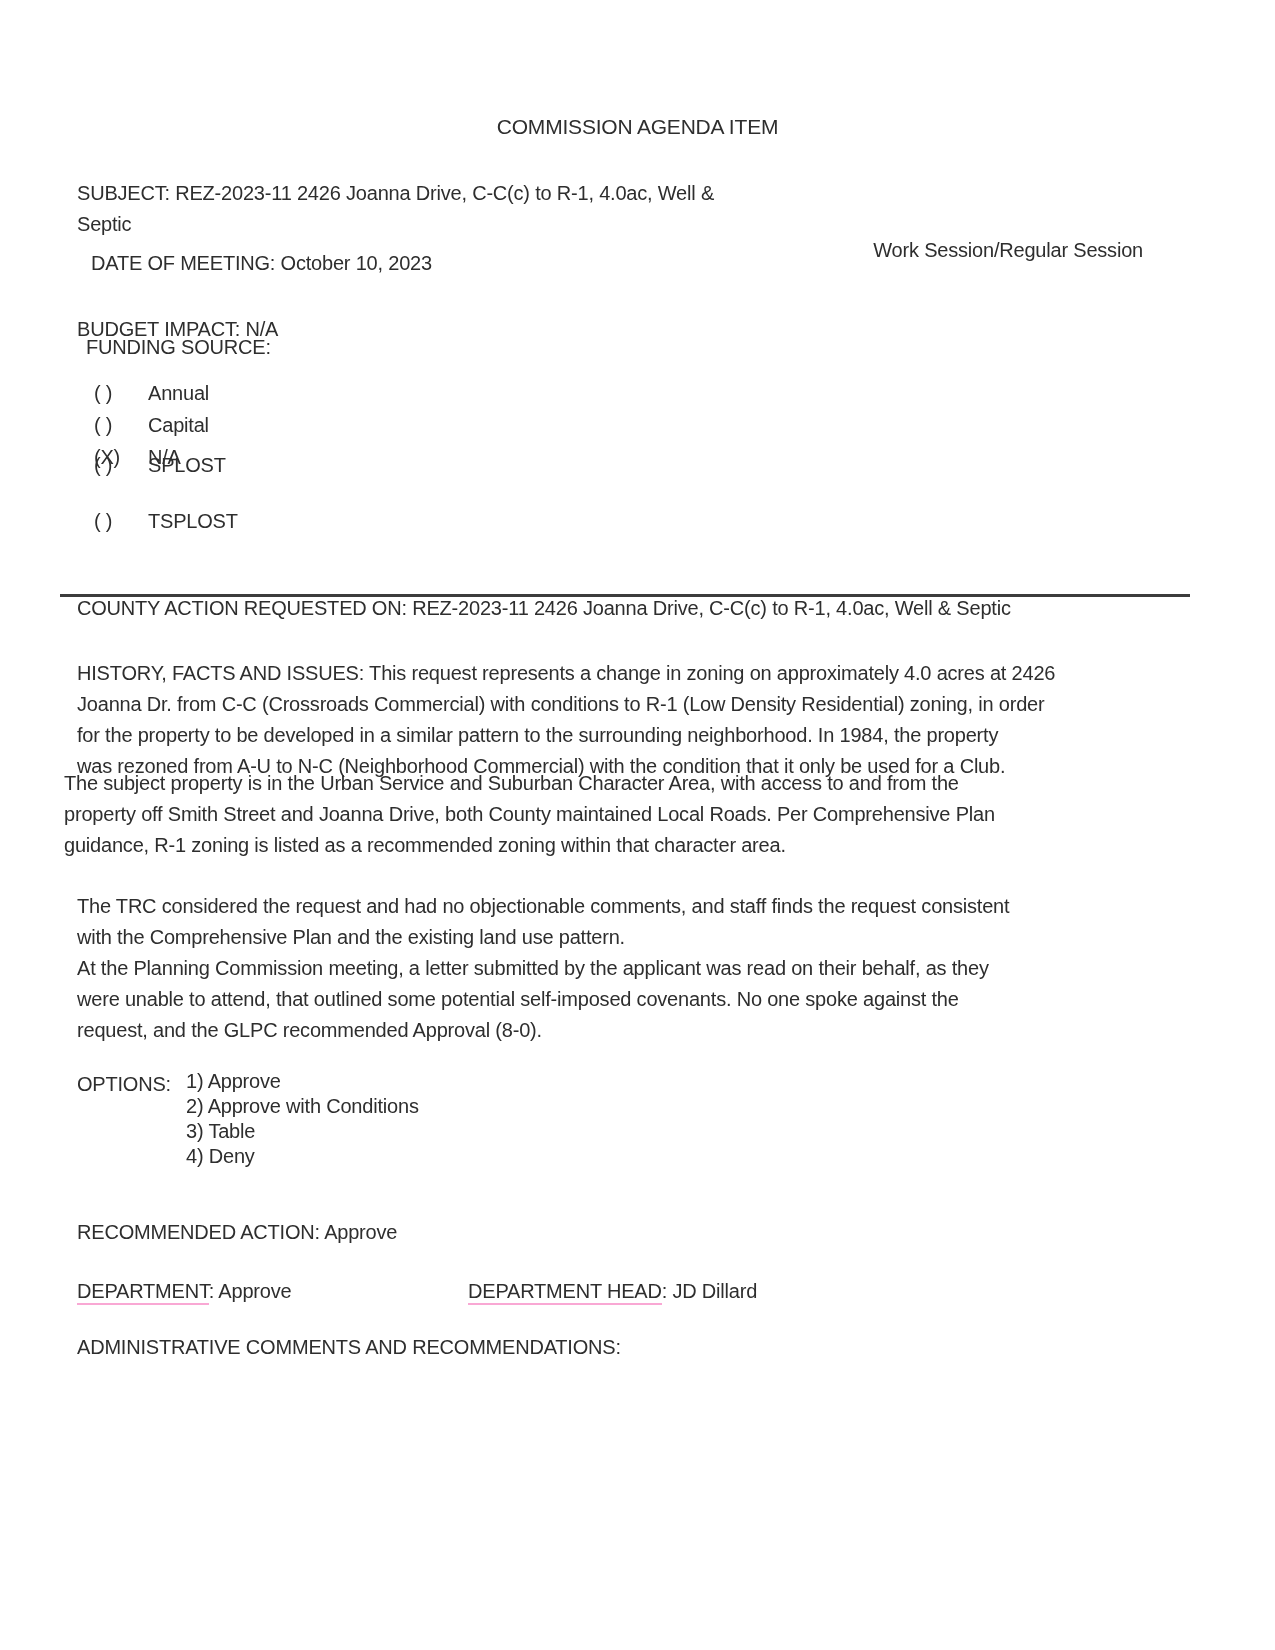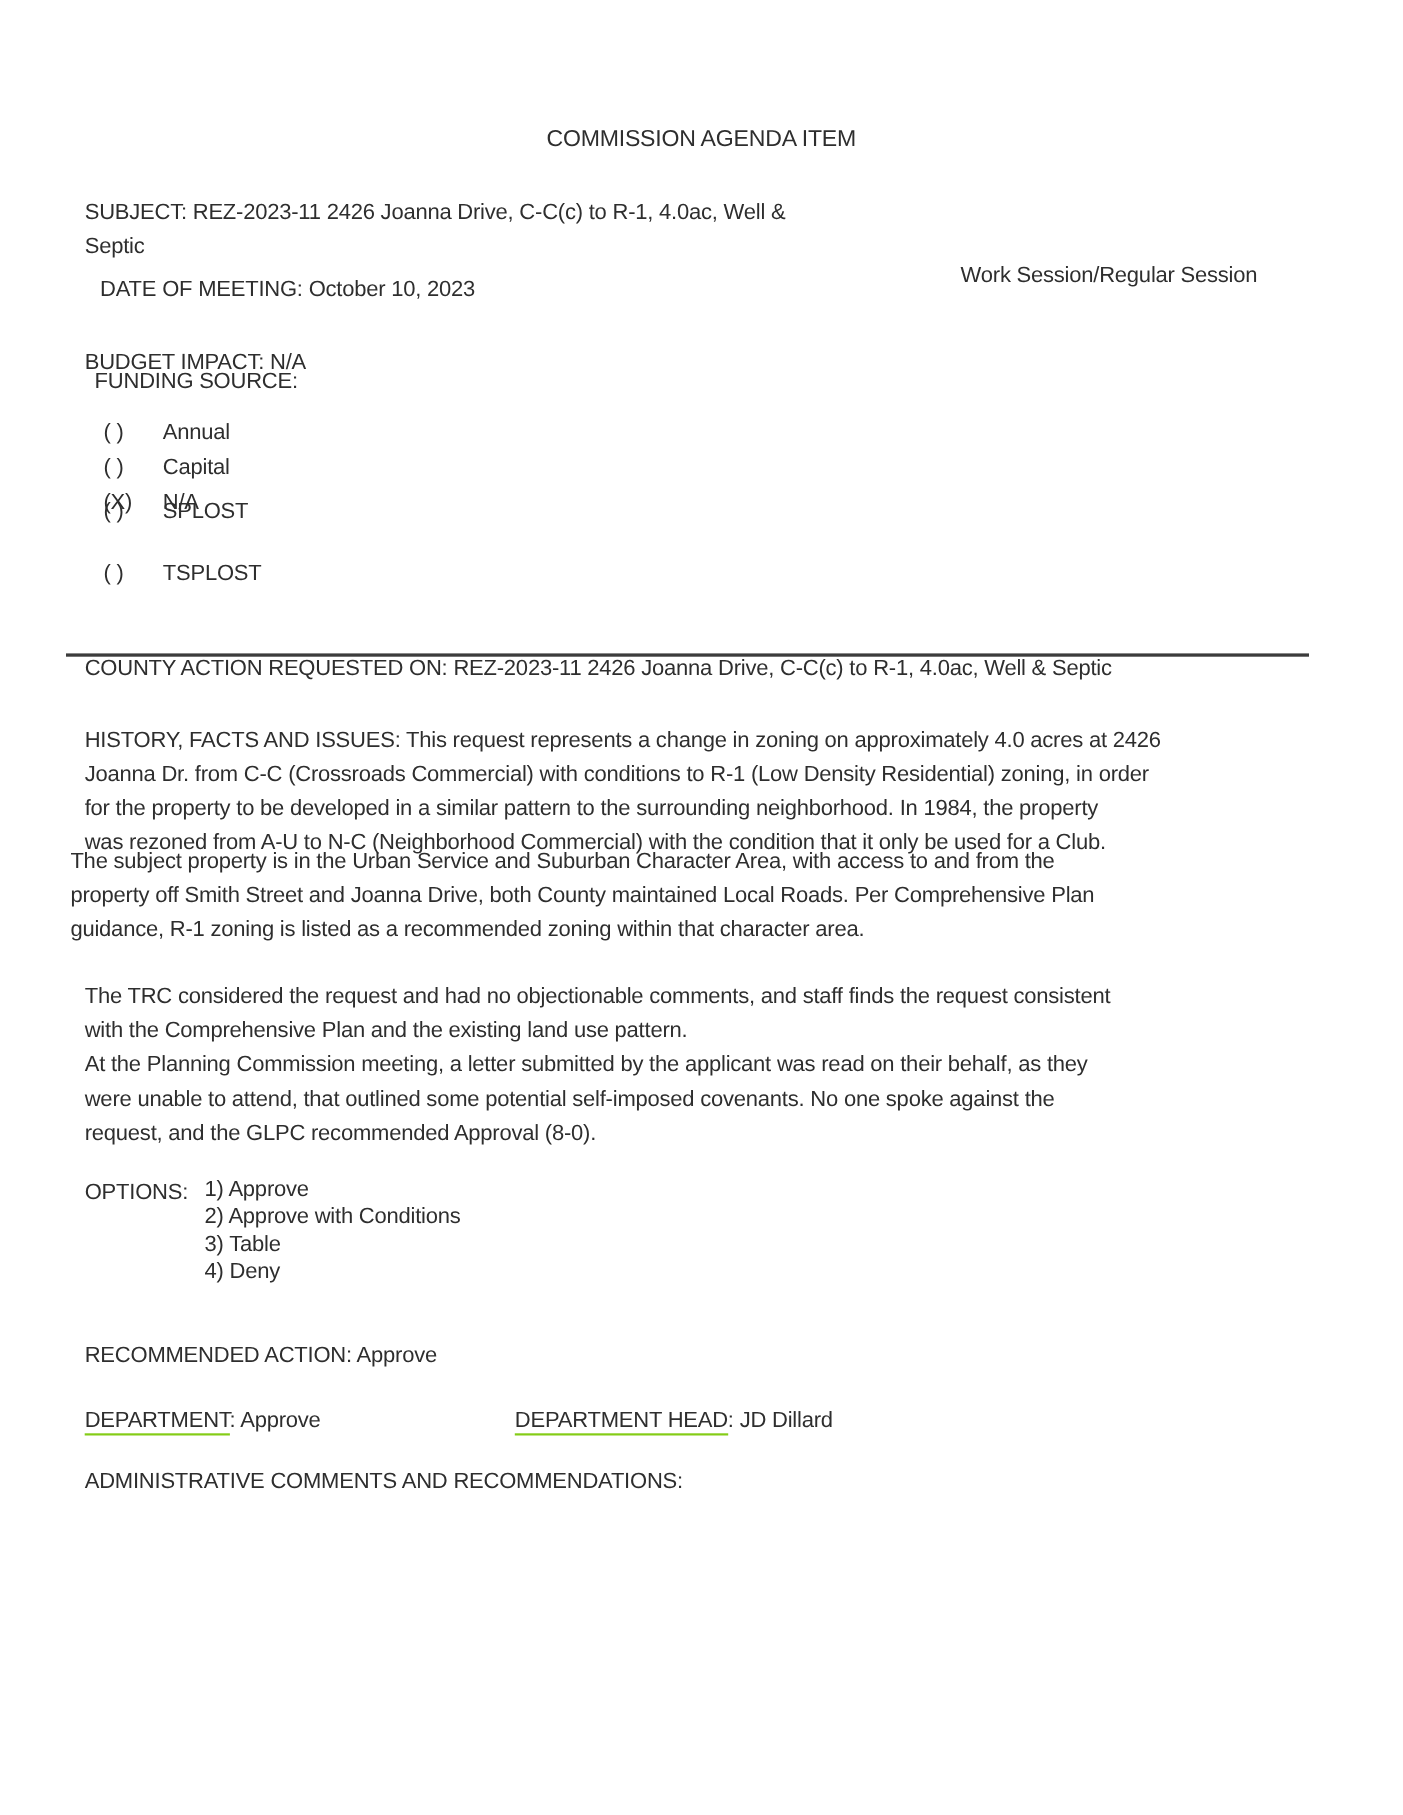--- a/index.html
+++ b/index.html
@@ -24,21 +24,21 @@
   .right-label { right: 132px; text-align: right; }
   .funding-row { position: absolute; left: 94px; height: 32px; }
   .funding-row .mark { display: inline-block; width: 54px; }
   .rule {
     position: absolute;
     left: 60px; width: 1130px; height: 3px;
     background: #3c3c3c;
   }
   .options-items { line-height: 25px; }
   .u-label {
-    border-bottom: 2px solid #84cc16;
+    border-bottom: 2px solid #f9a8d4;
     padding-bottom: 1px;
   }
 </style>
 </head>
 <body>
 
 <div class="page">
 
 
   <div class="abs center-line" style="top: 111px;">COMMISSION AGENDA ITEM</div>

